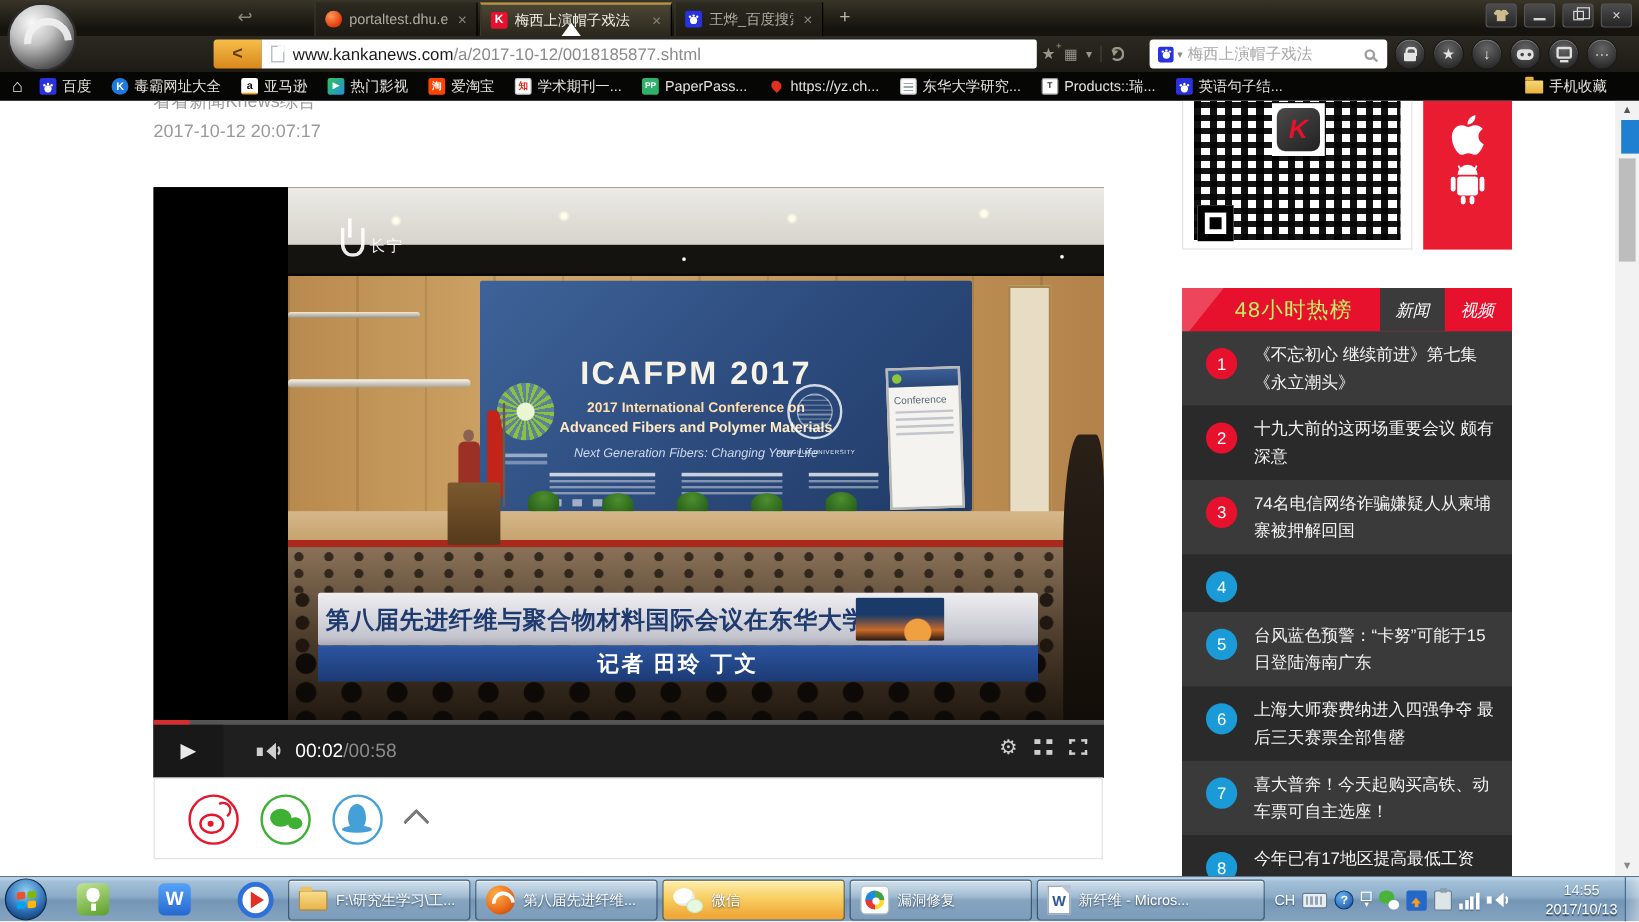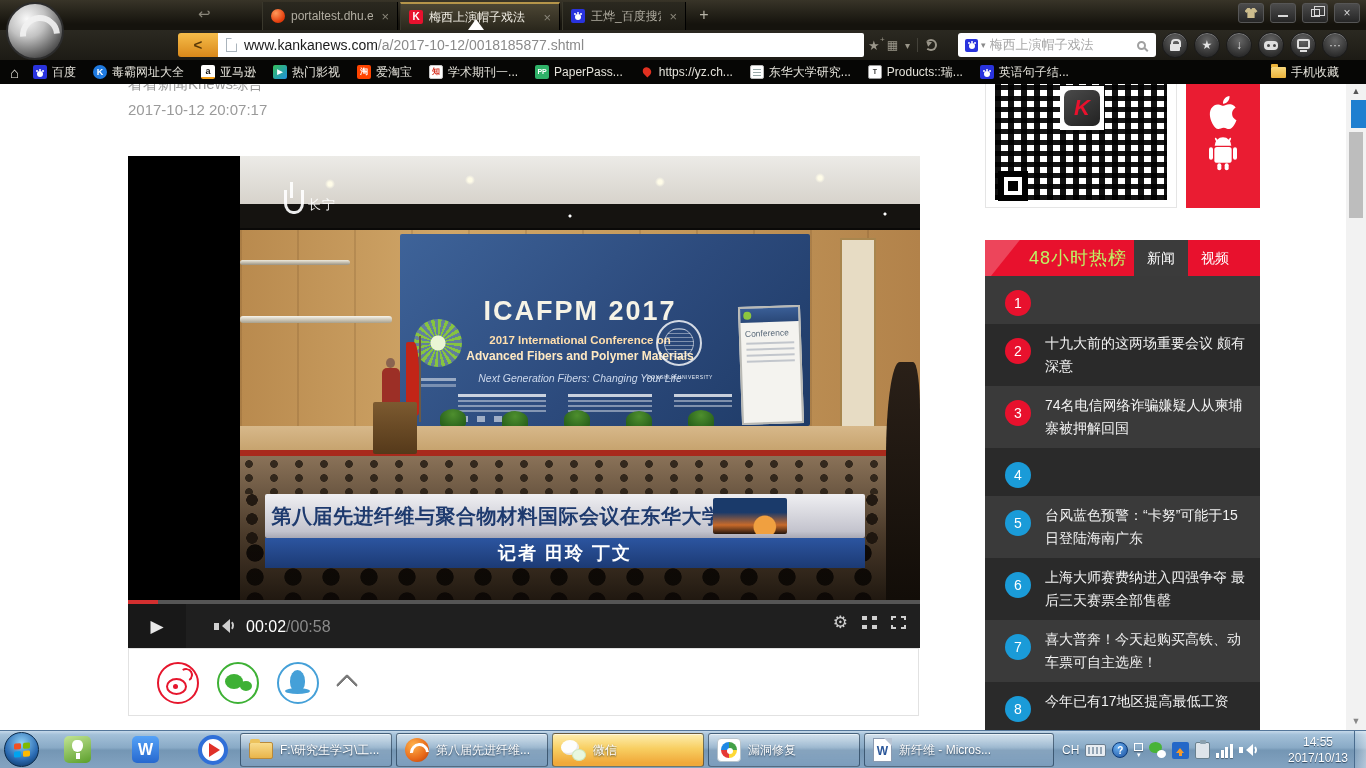--- a/index.html
+++ b/index.html
@@ -259,21 +259,21 @@
   .app-badge { position:absolute; left:1186px; top:0; width:74px; height:124px; background:#ea1c32; }
   .app-badge svg { display:block; margin:0 auto; }
   .badge-apple { padding-top:10px; }
 
   
   .hotlist { position:absolute; left:985px; top:156px; width:275px; }
   .hl-head { position:relative; height:36px; background:#e8112d; overflow:hidden; }
   .hl-head::before { content:""; position:absolute; left:-6px; top:-4px; width:44px; height:44px;
         background:rgba(255,255,255,.22); clip-path:polygon(0 0,100% 0,20% 100%,0 100%); }
   .hl-title { position:absolute; left:44px; top:0; line-height:36px; color:#bef264; font-size:18px; letter-spacing:1px; }
-  .hl-tabs { position:absolute; right:18px; top:0; height:36px; display:flex; }
+  .hl-tabs { position:absolute; right:2px; top:0; height:36px; display:flex;font-style:italic; }
   .hl-tab { width:54px; height:36px; line-height:36px; text-align:center; color:#fff; font-size:14px; }
   .hl-tab.active { background:#3b3b3b; }
   .hl-items { background:#333; }
   .hl-item { display:flex; padding:8px 0; }
   .hl-item:nth-child(odd) { background:#3a3a3a; }
   .hl-item:nth-child(even) { background:#2a2a2a; }
   .badge { flex:none; width:26px; height:26px; border-radius:50%; margin:6px 14px 0 20px;
         color:#fff; font-size:14px; line-height:26px; text-align:center; }
   .badge-red { background:#e8112d; }
   .badge-blue { background:#1a9bd8; }
@@ -645,20 +645,21 @@
       <div class="hl-head">
         <span class="hl-title">48小时热榜</span>
         <div class="hl-tabs">
           <div class="hl-tab active">新闻</div>
           <div class="hl-tab">视频</div>
         </div>
       </div>
       <div class="hl-items">
         <div class="hl-item">
             <span class="badge badge-red">1</span>
+            <span class="hl-text">《不忘初心 继续前进》第七集《永立潮头》</span>
           </div>
         <div class="hl-item">
             <span class="badge badge-red">2</span>
             <span class="hl-text">十九大前的这两场重要会议 颇有深意</span>
           </div>
         <div class="hl-item">
             <span class="badge badge-red">3</span>
             <span class="hl-text">74名电信网络诈骗嫌疑人从柬埔寨被押解回国</span>
           </div>
         <div class="hl-item">

